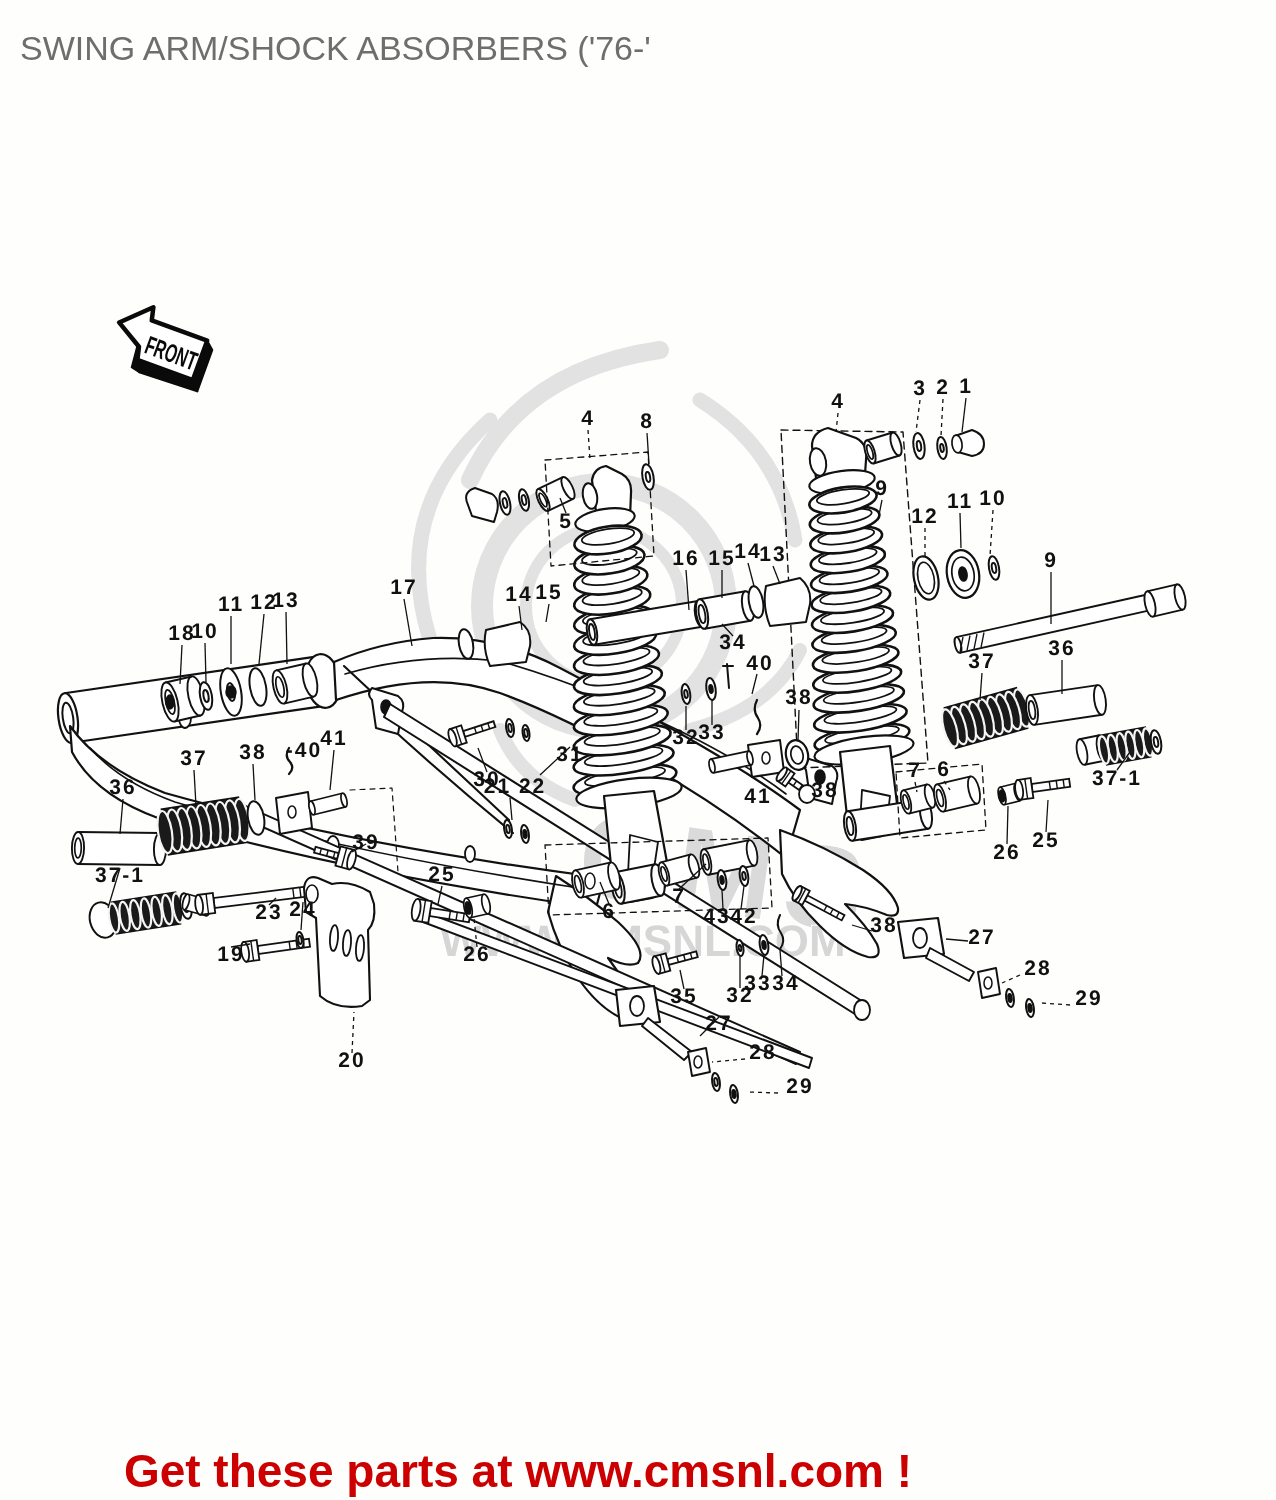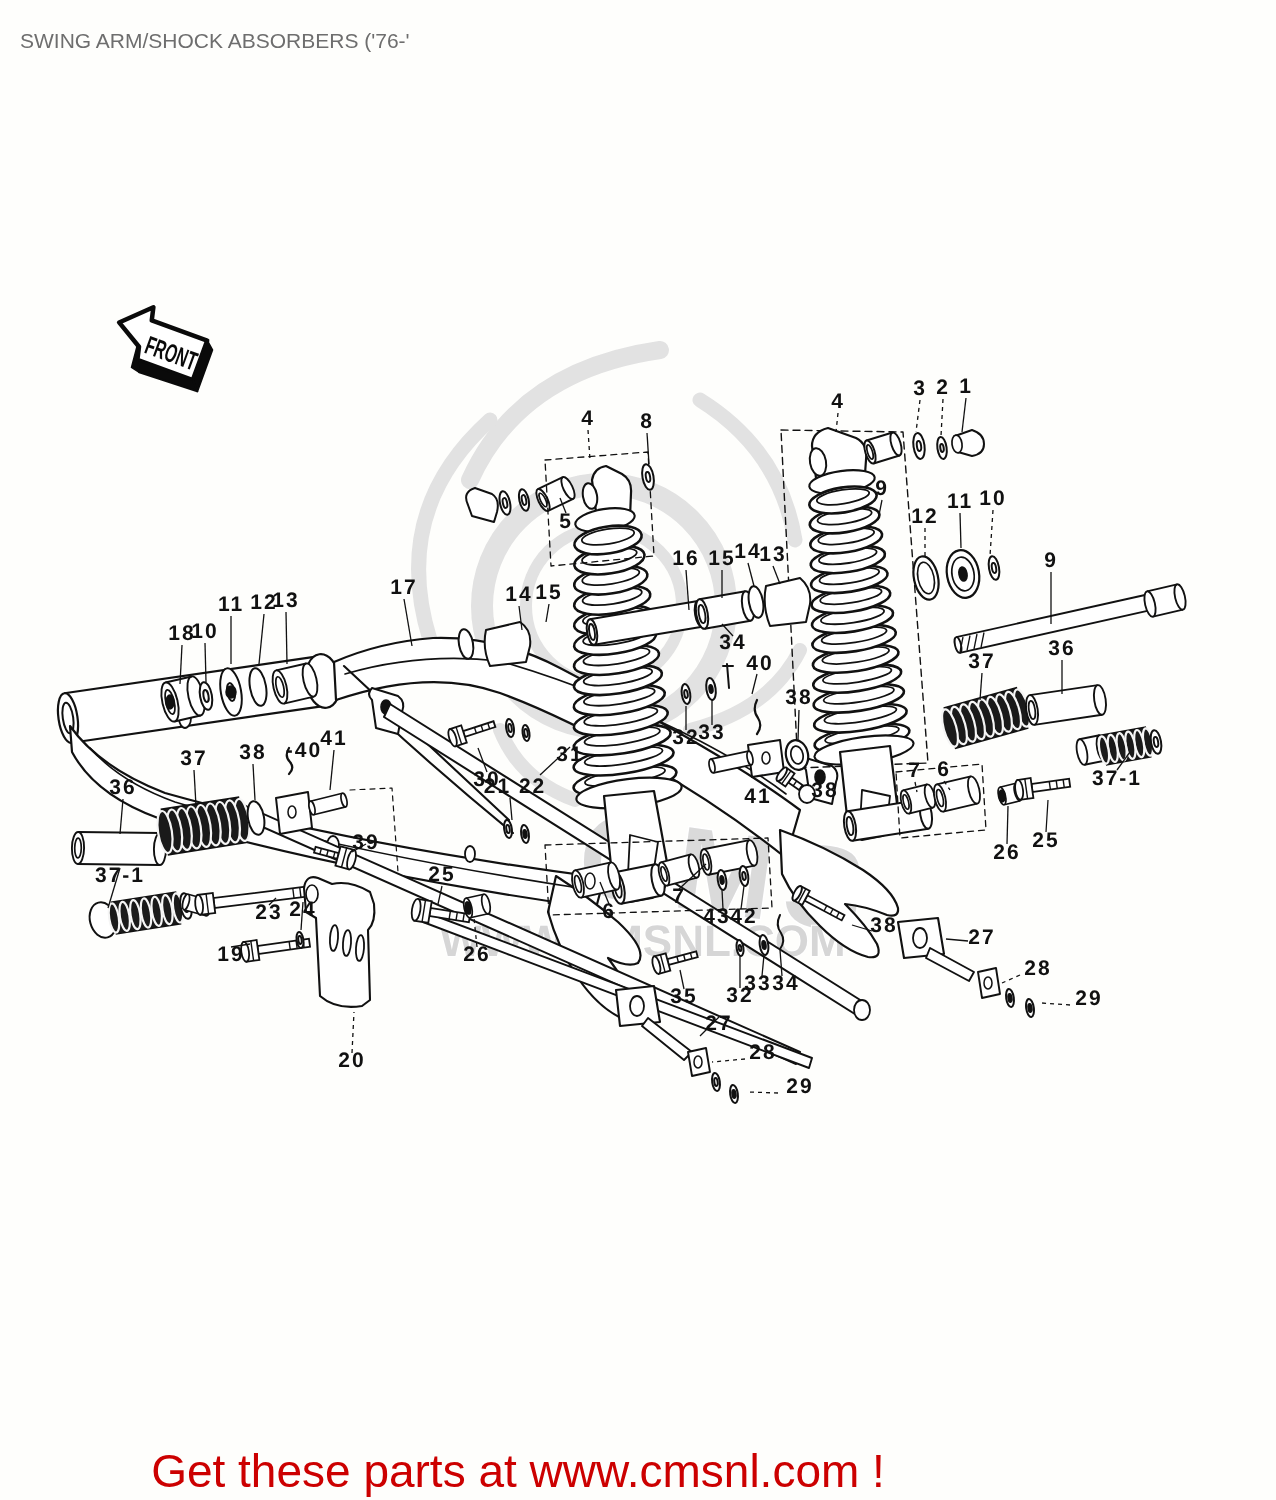--- a/index.html
+++ b/index.html
@@ -1,18 +1,18 @@
 <!DOCTYPE html>
 <html><head><meta charset="utf-8"><title>SWING ARM/SHOCK ABSORBERS</title>
 <style>html,body{margin:0;padding:0;background:#fefefc;-webkit-font-smoothing:antialiased;}text{text-rendering:geometricPrecision;}
 #page{position:relative;width:1276px;height:1500px;overflow:hidden;font-family:"Liberation Sans",sans-serif;}
 </style></head><body>
 <div id="page">
 
-<div style="position:absolute;left:20px;top:29px;font-size:21px;color:#6e6e6e;">SWING ARM/SHOCK ABSORBERS ('76-'</div>
+<div style="position:absolute;left:20px;top:29px;font-size:34px;color:#6e6e6e;">SWING ARM/SHOCK ABSORBERS ('76-'</div>
 
 <svg width="1276" height="1500" viewBox="0 0 1276 1500" style="position:absolute;left:0;top:0">
 
 <g stroke="#e2e2e2" fill="none">
         <circle cx="604" cy="606" r="122" stroke-width="22"></circle>
         <circle cx="604" cy="606" r="78" stroke-width="12"></circle>
         <path d="M470 480 Q520 370 660 350" fill="none" stroke="#e2e2e2" stroke-width="18" stroke-linecap="round" stroke-linejoin="round"></path>
         <path d="M430 640 Q390 510 490 420" fill="none" stroke="#e2e2e2" stroke-width="15" stroke-linecap="round" stroke-linejoin="round"></path>
         <path d="M700 400 Q780 450 795 540" fill="none" stroke="#e2e2e2" stroke-width="15" stroke-linecap="round" stroke-linejoin="round"></path>
         <path d="M690 730 Q770 710 800 650" fill="none" stroke="#e2e2e2" stroke-width="14" stroke-linecap="round" stroke-linejoin="round"></path>
@@ -744,13 +744,13 @@
 
 <g transform="translate(128 298) rotate(20)">
         <path d="M0 26 L27 0 L30 13 L89 13 L89 55 L30 55 L27 42 Z" fill="white" stroke="#0a0a0a" stroke-width="4.5" stroke-linecap="round" stroke-linejoin="round"></path>
         <path d="M89 13 L97 20 L97 64 L89 55 Z" fill="#0a0a0a" stroke="#0a0a0a" stroke-width="2" stroke-linecap="round" stroke-linejoin="round"></path>
         <path d="M30 55 L89 55 L97 64 L36 66 Z" fill="#0a0a0a" stroke="#0a0a0a" stroke-width="2" stroke-linecap="round" stroke-linejoin="round"></path>
         <path d="M25 42 L30 55 L36 66 L27 64 Z" fill="#0a0a0a" stroke="#0a0a0a" stroke-width="1.5" stroke-linecap="round" stroke-linejoin="round"></path>
         <text x="33" y="46" font-family="Liberation Sans, sans-serif" font-size="26" font-weight="bold" fill="#0a0a0a" textLength="53" lengthAdjust="spacingAndGlyphs">FRONT</text>
       </g>
 </svg>
 
-<div style="position:absolute;left:0;top:1444px;width:1036px;text-align:center;font-size:46px;color:#cc0000;">Get these parts at www.cmsnl.com !</div>
+<div style="position:absolute;left:0;top:1444px;width:1036px;text-align:center;font-size:46px;color:#cc0000;font-weight:bold;">Get these parts at www.cmsnl.com !</div>
 </div>
 </body></html>

